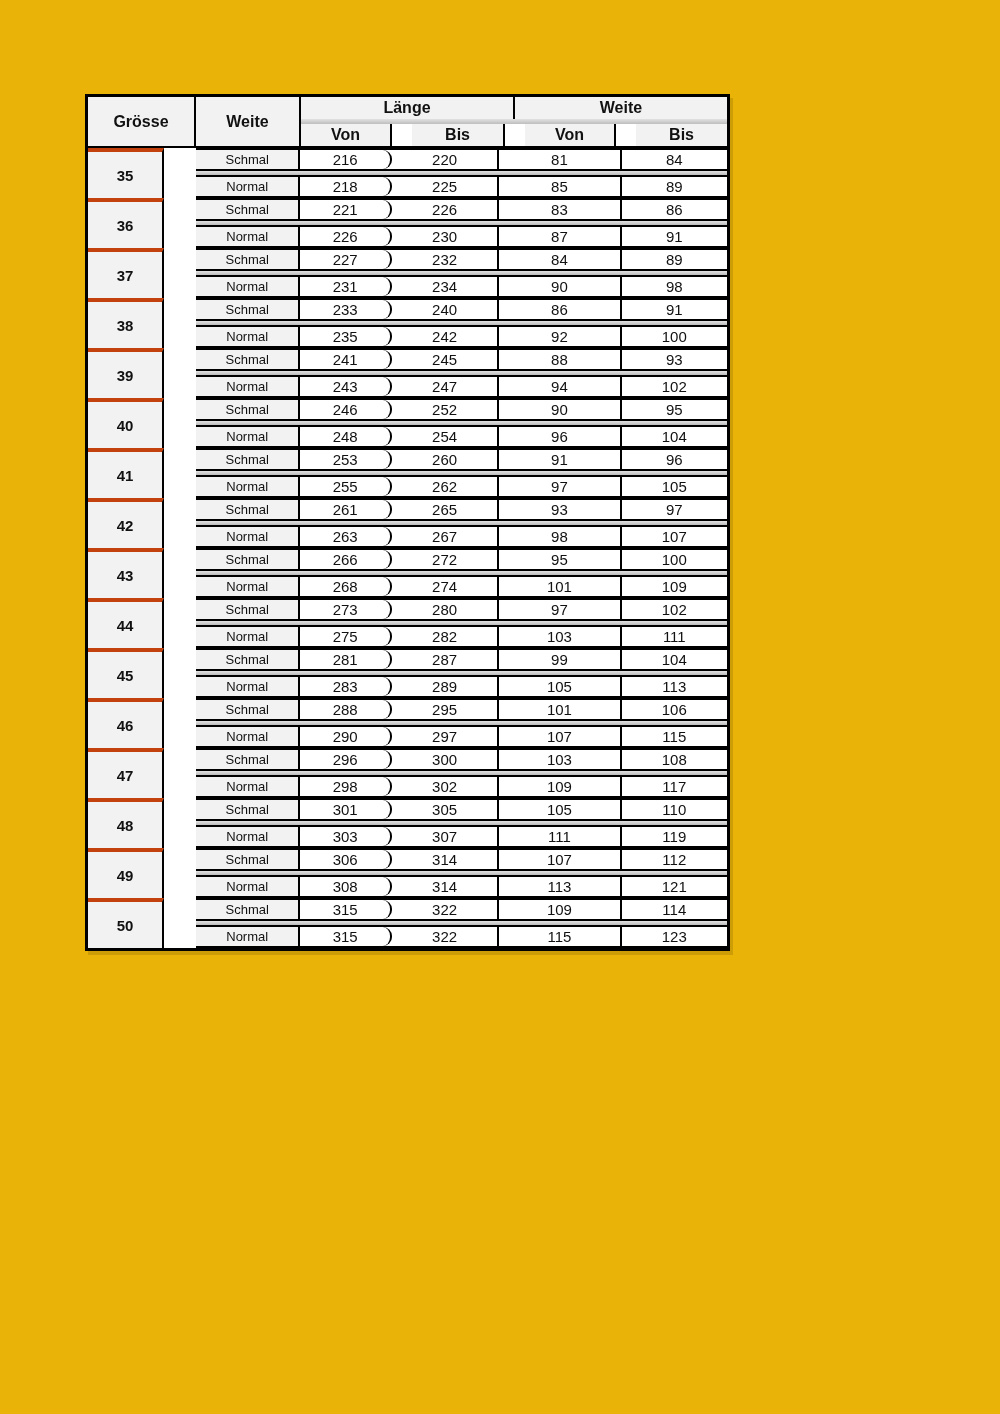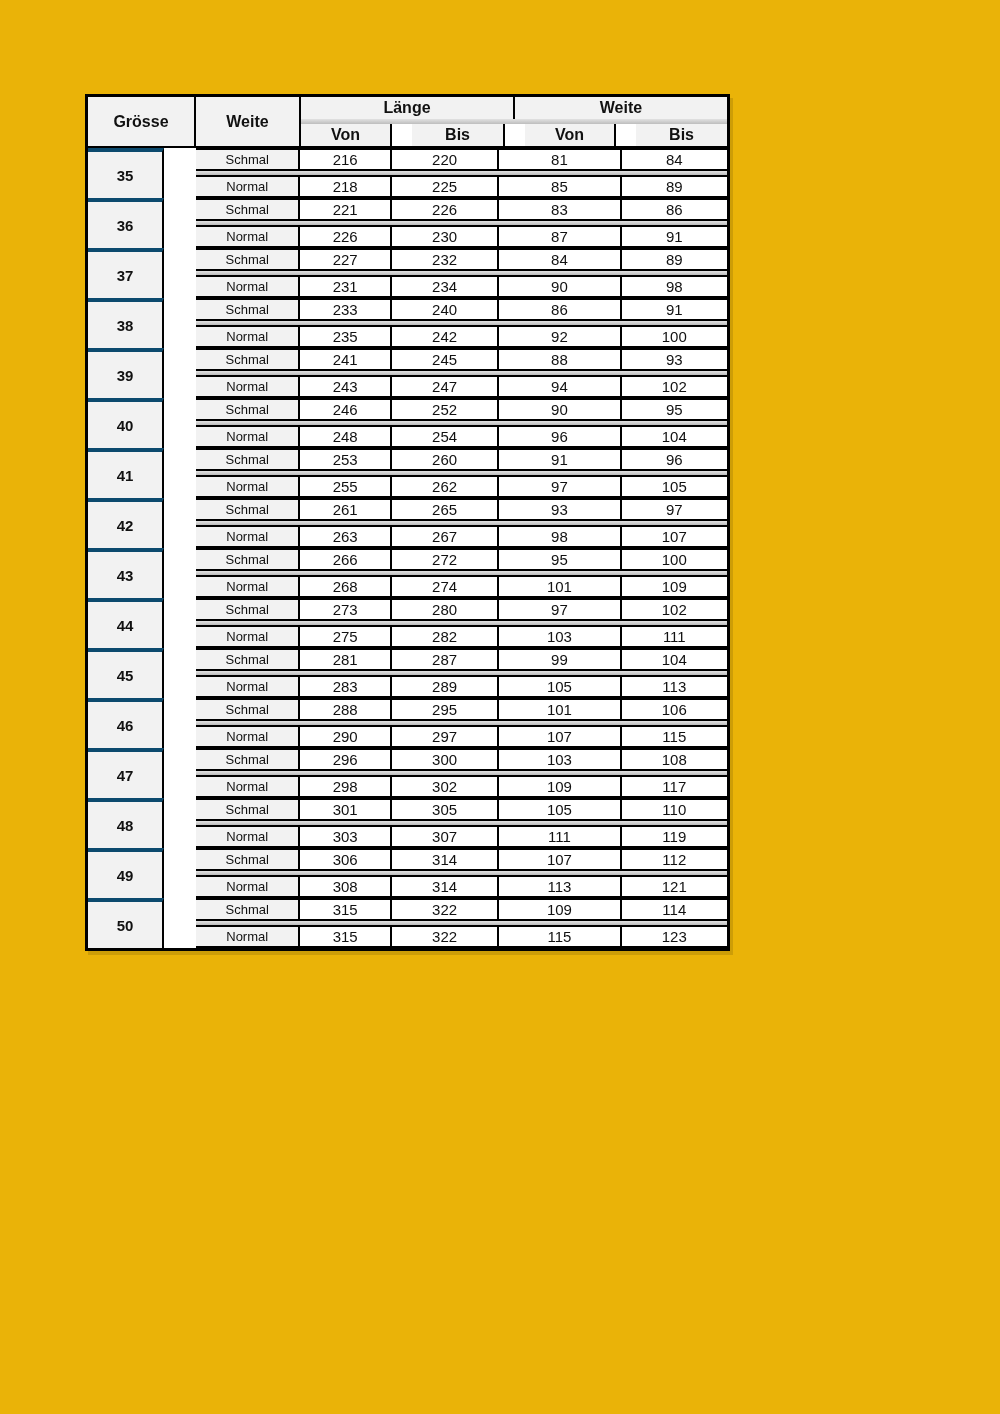--- a/index.html
+++ b/index.html
@@ -57,21 +57,21 @@
   .h-bis1 { width: 108px; }
   .h-von2 { width: 106px; }
   .h-bis2 { width: 106px; }
   
   .group { display: flex; }
   .g-size {
     box-sizing: border-box;
     width: 108px;
     background: #f2f2f2;
     border-right: 2px solid #000000;
-    border-top: 4px solid #0c4a6e;
+    border-top: 4px solid #c2410c;
     display: flex;
     align-items: center;
     justify-content: center;
     font-weight: bold;
     font-size: 15px;
   }
   .g-rows { width: 531px; padding-left: 32px; }
   .w-row {
     display: flex;
     height: 23px;
@@ -86,21 +86,21 @@
     justify-content: center;
     border-right: 2px solid #000000;
     background: #ffffff;
     font-size: 15px;
   }
   .cell.label {
     width: 105px;
     background: #f2f2f2;
     font-size: 13px;
   }
-  .cell.n1 { width: 92px; }
+  .cell.n1 { width: 92px; border-radius: 9px; }
   .cell.n2 { width: 108px; }
   .cell.n3 { width: 123px; }
   .cell.n4 { width: 106px; border-right: none; }
 </style>
 </head>
 <body>
 
 <div class="page">
   <div class="size-table">
 

